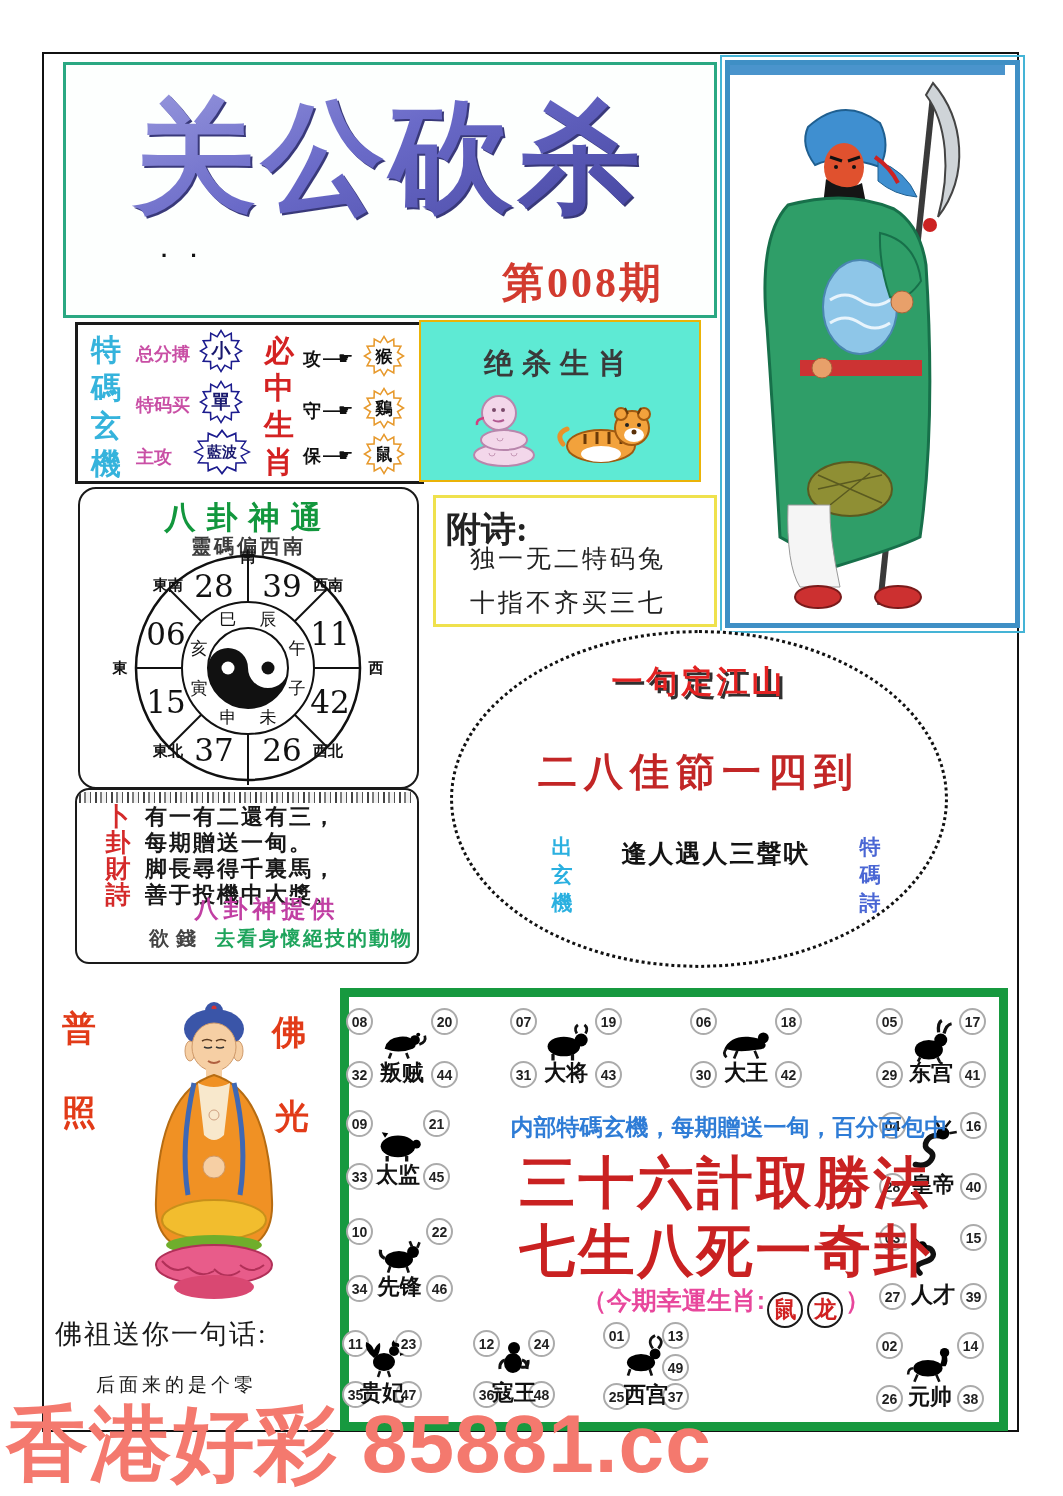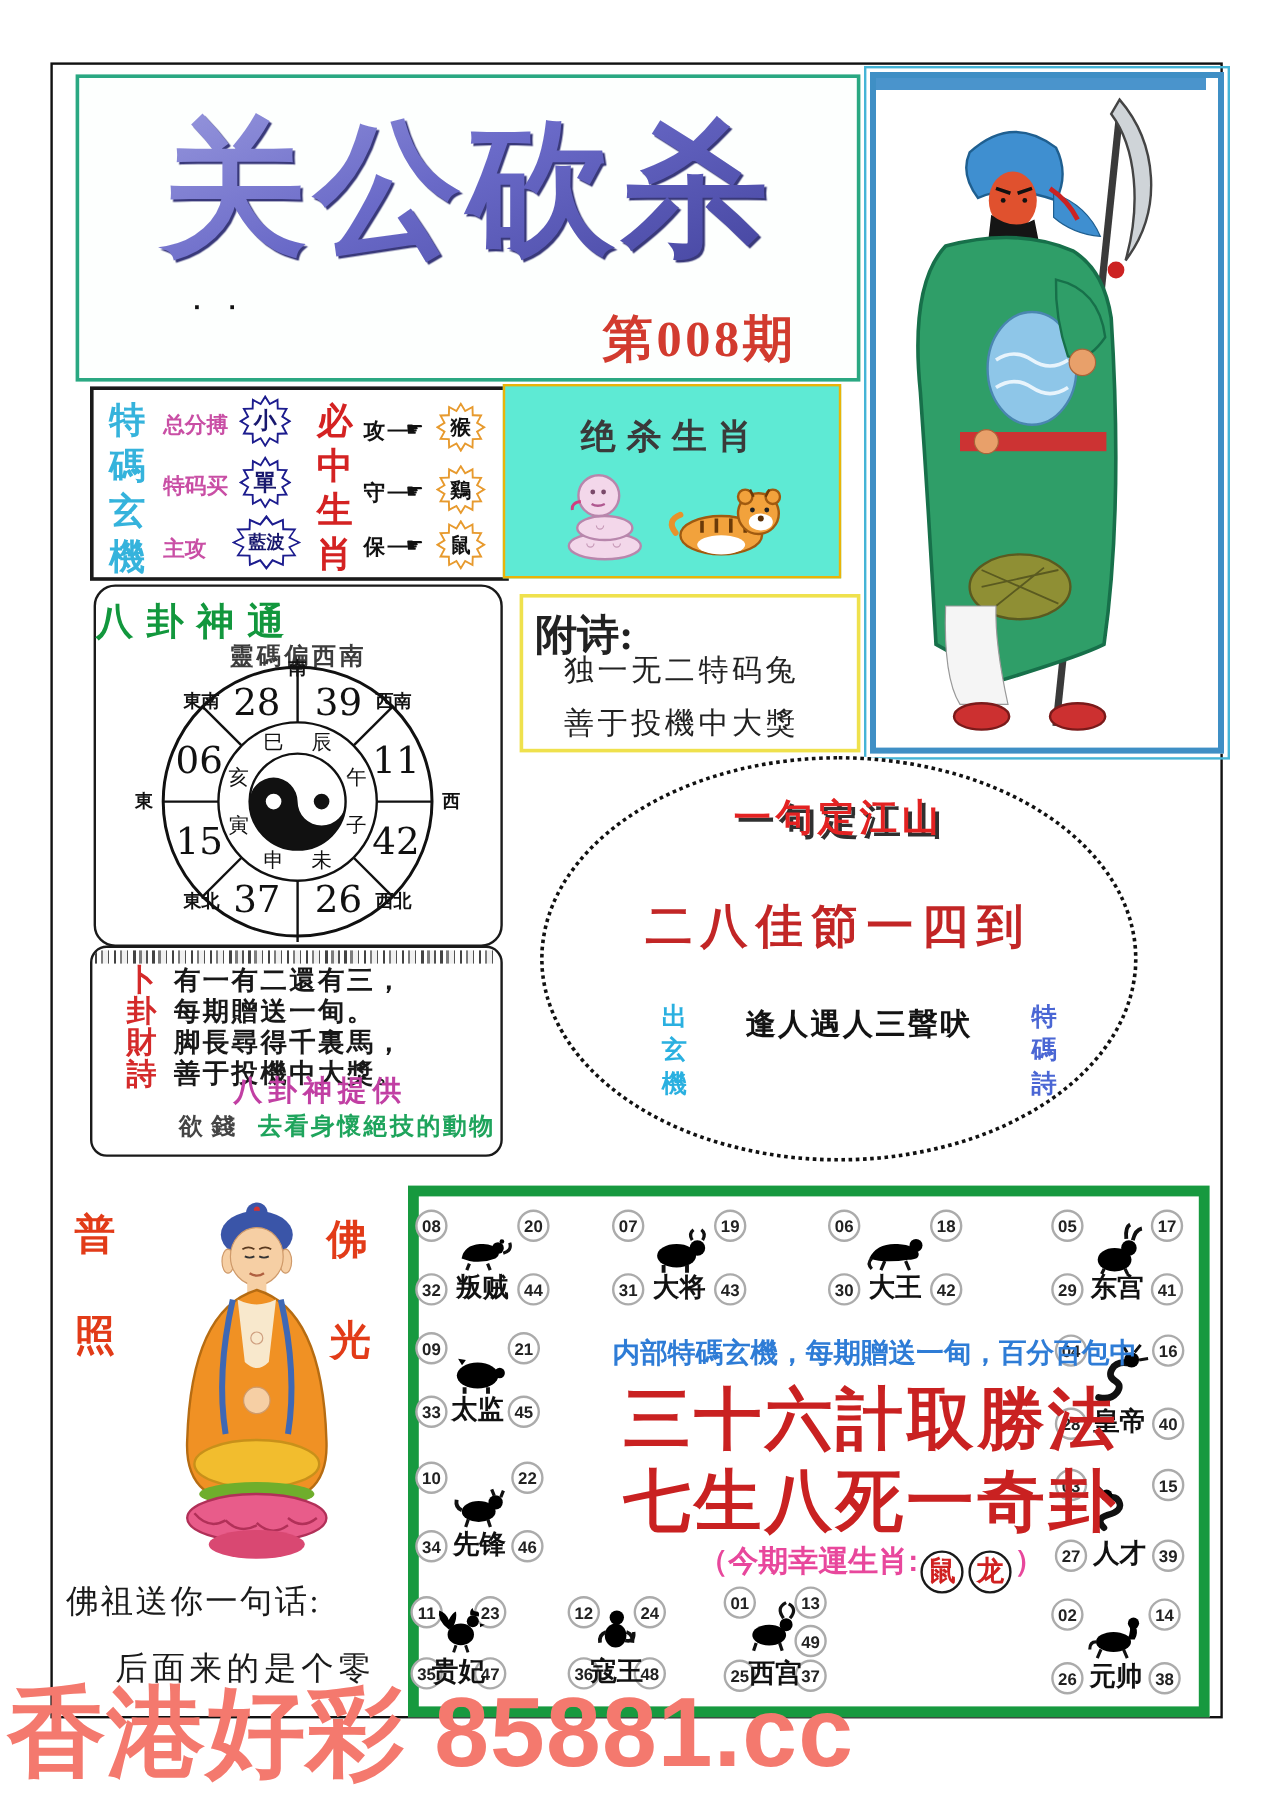--- a/index.html
+++ b/index.html
@@ -30,21 +30,21 @@
   .burst i{inset:0;background:#1c1c8e}
   .burst u{inset:3px;background:#fff}
   .burst.orange i{background:#e79a2e}
   .burst b{position:absolute;inset:0;display:flex;align-items:center;justify-content:center;color:#18186e;font-weight:bold;text-decoration:none}
   .burst.orange b{color:#111}
   
   #jueshabox{left:419px;top:320px;width:278px;height:158px;border:2px solid #eab308;background:#5eead4}
   #jueshatitle{left:0;top:22px;width:100%;text-align:center;font-size:29px;color:#3a3a3a;letter-spacing:9px;font-weight:bold}
   
   #baguabox{left:78px;top:487px;width:337px;height:298px;border:2px solid #1a1a1a;border-radius:18px;background:#fff}
-  #baguatitle{left:0;top:8px;width:100%;text-align:left;font-size:31px;font-weight:bold;color:#12973d;letter-spacing:11px}
+  #baguatitle{left:0;top:8px;width:100%;text-align:center;font-size:31px;font-weight:bold;color:#12973d;letter-spacing:11px}
   #baguasub{left:0;top:44px;width:100%;text-align:center;font-size:20px;color:#3c3c3c;letter-spacing:3px;font-weight:bold;font-family:"Liberation Serif",serif}
   .bg-lbl{position:absolute;transform:translate(-50%,-50%);font-size:15px;font-weight:bold;color:#111;white-space:nowrap}
   .bg-num{position:absolute;transform:translate(-50%,-50%);font-size:31px;color:#111;font-family:"DejaVu Serif","Liberation Serif",serif}
   .bg-br{position:absolute;transform:translate(-50%,-50%);font-size:17px;color:#111;font-family:"DejaVu Serif","Liberation Serif",serif}
   
   #fushibox{left:433px;top:495px;width:278px;height:126px;border:3px solid #efe14d;background:#fff}
   #fushititle{left:10px;top:8px;font-size:35px;font-weight:bold;color:#222;font-family:"Liberation Serif",serif}
   .fushiline{position:absolute;left:34px;font-size:25px;color:#222;letter-spacing:3px;font-family:"Liberation Serif",serif}
   
   #guacaibox{left:75px;top:788px;width:340px;height:172px;border:2px solid #1a1a1a;border-radius:14px;background:#fff;overflow:hidden}
@@ -57,21 +57,21 @@
   
   #oval{left:450px;top:630px;width:492px;height:332px;border:3px dotted #111;border-radius:50%;background:#fff}
   #ovaltitle{left:0;top:28px;width:100%;text-align:center;font-size:31px;font-weight:900;color:#e32222;letter-spacing:4px;text-shadow:3px 3px 0 #303030}
   #ovalsent{left:0;top:112px;width:100%;text-align:center;font-size:39px;font-weight:900;color:#c22626;letter-spacing:7px;font-family:"Liberation Serif",serif}
   .ov-l{color:#2ab0e0}.ov-r{color:#4a66d4}
   .ov-v{position:absolute;width:26px;text-align:center;font-size:21px;font-weight:bold}
   .ov-poem{position:absolute;left:138px;width:250px;text-align:center;font-size:25px;font-weight:bold;color:#131313;letter-spacing:2px;white-space:nowrap}
   
   .bud-ch{position:absolute;font-size:34px;font-weight:900;color:#e23b18}
   #budcap{left:55px;top:1316px;font-size:27px;color:#1a1a1a;letter-spacing:2px;font-family:"Liberation Serif",serif}
-  #budquote{left:96px;top:1372px;font-size:27px;color:#1a1a1a;letter-spacing:4px;font-family:Liberation Sans, sans-serif}
+  #budquote{left:96px;top:1372px;font-size:19px;color:#1a1a1a;letter-spacing:4px;font-family:Liberation Sans, sans-serif}
   
   #greenbox{left:340px;top:988px;width:650px;height:425px;border:9px solid #17993f;background:#fff}
   .cell{position:absolute}
   .num{position:absolute;width:23px;height:23px;border:2px solid #ababab;border-radius:50%;background:#fff;
     display:flex;align-items:center;justify-content:center;font-size:14px;font-weight:bold;color:#222}
   .cell .tl{left:0;top:0}.cell .tr{right:0;top:0}.cell .bl{left:0;bottom:0}.cell .br{right:0;bottom:0}
   .cell .md{right:0;top:32px}
   .ttl{position:absolute;bottom:0;left:50%;transform:translateX(-50%);font-size:22px;font-weight:bold;color:#111;white-space:nowrap}
   .cellicon{position:absolute;left:50%;top:40%;transform:translate(-50%,-50%);width:52px;height:52px}
   .cellicon svg{width:100%;height:100%}
@@ -248,21 +248,21 @@
   <span class="bg-br" style="left:217px;top:199px">子</span>
   <span class="bg-br" style="left:188px;top:228px">未</span>
   <span class="bg-br" style="left:148px;top:228px">申</span>
   <span class="bg-br" style="left:119px;top:199px">寅</span>
   <span class="bg-br" style="left:119px;top:159px">亥</span>
 </div>
 
 <div class="abs" id="fushibox">
   <div class="abs" id="fushititle">附诗:</div>
   <div class="fushiline" style="top:44px">独一无二特码兔</div>
-  <div class="fushiline" style="top:88px">善于投機中大獎</div>
+  <div class="fushiline" style="top:88px">十指不齐买三七</div>
 </div>
 
 <div class="abs" id="guacaibox">
   <div class="abs" id="garble"></div>
   <span class="gc-head" style="top:10px">卜</span>
   <span class="gc-head" style="top:36px">卦</span>
   <span class="gc-head" style="top:62px">財</span>
   <span class="gc-head" style="top:88px">詩</span>
   <span class="gc-line" style="top:12px">有一有二還有三，</span>
   <span class="gc-line" style="top:38px">每期贈送一甸。</span>

